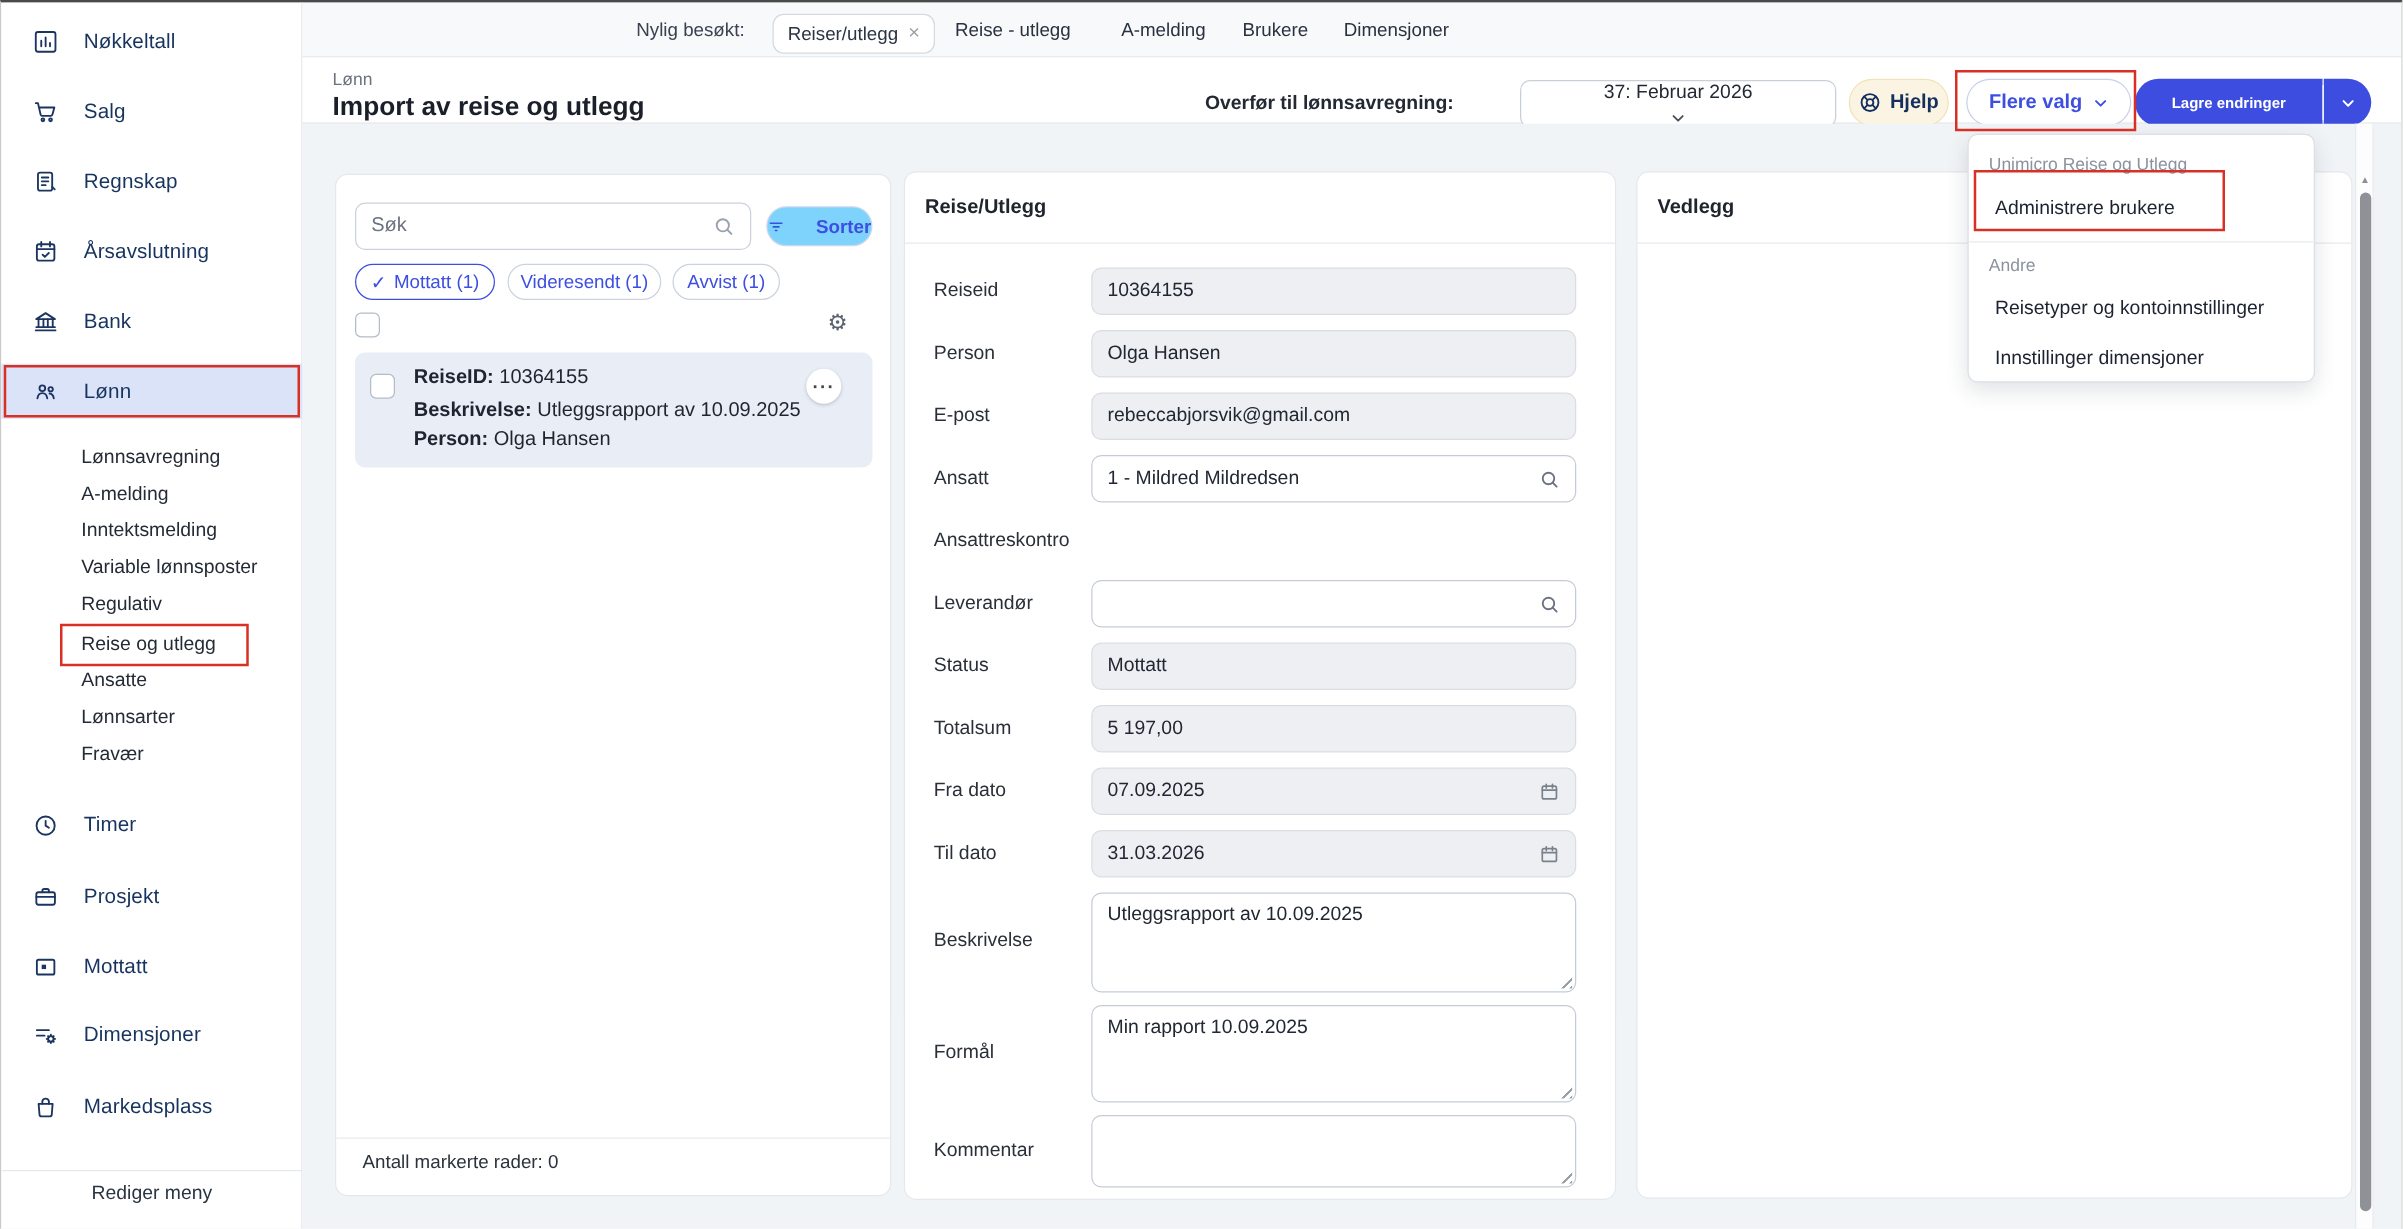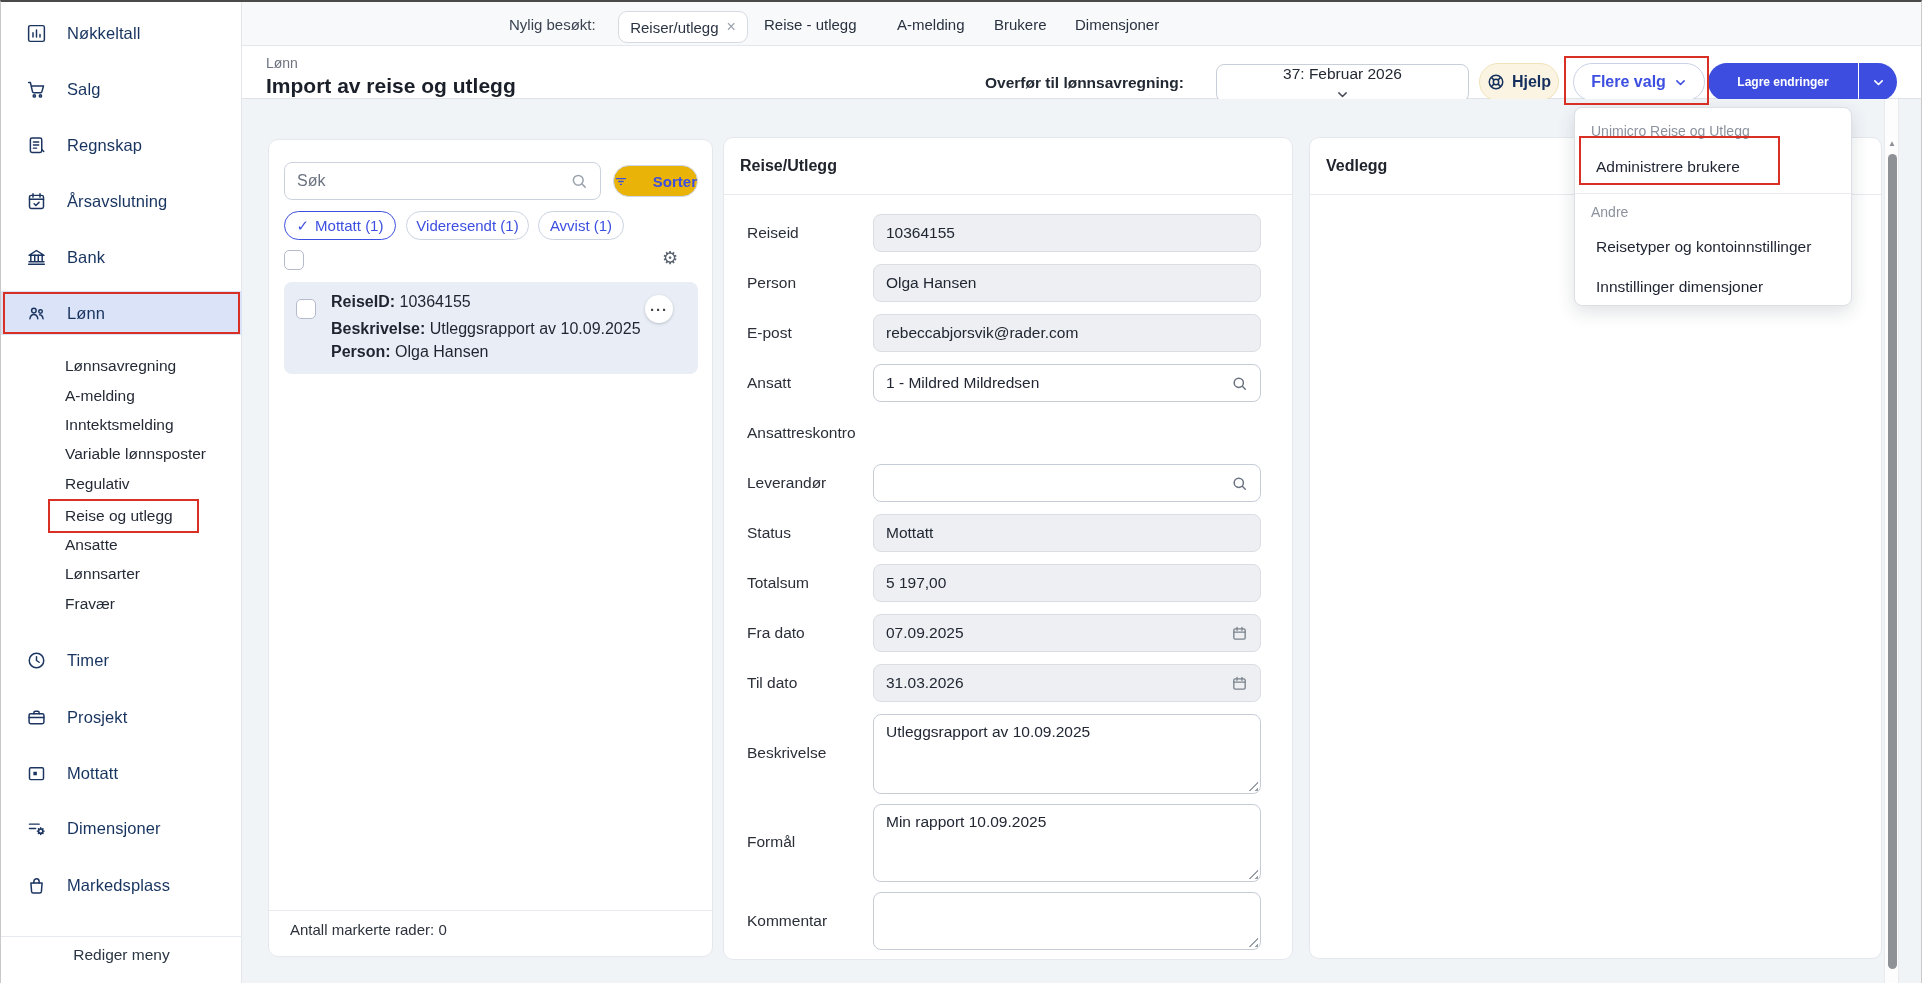--- a/index.html
+++ b/index.html
@@ -32,21 +32,21 @@
   .tab-chip { left:376px; top:9px; width:130px; height:32px; background:#fff; border:1px solid #d6dbe1; border-radius:9px;
               display:flex; align-items:center; justify-content:center; gap:8px; cursor:pointer; }
   .tab-chip .t { font-size:15px; color:#2b3442; }
   .tab-chip .x { font-size:16px; color:#9aa1ab; cursor:pointer; line-height:1; }
   .tab-plain { position:absolute; top:14px; font-size:15px; color:#2a3240; cursor:pointer; white-space:nowrap; }
 
   
   #header { left:241px; top:44px; width:1681px; height:53px; background:#fff; border-bottom:1px solid #dfe3e8; }
   #crumb { left:265px; top:53px; font-size:14px; color:#6c737e; }
   #page-title { left:265px; top:72px; font-size:21px; font-weight:700; color:#1a1f29; }
-  #transfer-label { left:984px; top:72px; font-size:15.5px; font-weight:600; color:#232933; }
+  #transfer-label { left:963px; top:72px; font-size:15.5px; font-weight:600; color:#232933; }
   #period-select { left:1215px; top:62px; width:253px; height:38px; background:#fff; border:1px solid #c9cfd8; border-radius:8px;
                    display:flex; align-items:center; justify-content:space-between; padding:0 14px; cursor:pointer;flex-direction:column; }
   #period-select .v { font-size:15.5px; color:#232933; }
   .chev { width:13px; height:13px; }
   #help-btn { left:1478px; top:61px; width:80px; height:38px; background:#fbf4e2; border:1px solid #f1e3b8; border-radius:19px;
               display:flex; align-items:center; justify-content:center; gap:7px; cursor:pointer; }
   #help-btn .t { font-size:16px; font-weight:600; color:#15305e; }
   #more-btn { left:1572px; top:61px; width:132px; height:38px; background:#fff; border:1px solid #c9d2e8; border-radius:19px;
               display:flex; align-items:center; justify-content:center; gap:8px; cursor:pointer; color:#3d4fe0; }
   #more-btn .t { font-size:16px; font-weight:600; }
@@ -61,21 +61,21 @@
   #content { left:241px; top:97px; width:1681px; height:886px; background:#f1f4f7; }
   .panel { position:absolute; background:#fff; border:1px solid #e4e8ed; border-radius:10px; }
   .panel-head { position:absolute; left:0; top:0; right:0; height:57px; border-bottom:1px solid #e7eaee;
                 display:flex; align-items:center; padding-left:16px; font-size:16px; font-weight:700; color:#20242c; }
 
   
   #search-box { left:283px; top:160px; width:317px; height:38px; border:1px solid #ccd2dc; border-radius:8px; background:#fff;
                 display:flex; align-items:center; justify-content:space-between; padding:0 12px; }
   #search-box input { border:none; outline:none; font-size:16px; color:#333; width:250px; font-family:inherit; background:transparent; }
   #search-box input::placeholder { color:#6b7280; }
-  #sort-btn { left:612px; top:163px; width:85px; height:32px; border:1px solid #ccd6ee; border-radius:16px; background:#eab308;
+  #sort-btn { left:612px; top:163px; width:85px; height:32px; border:1px solid #ccd6ee; border-radius:16px; background:#7dd3fc;
               display:flex; align-items:center; justify-content:center; gap:25px; cursor:pointer; color:#3d4fe0; }
   #sort-btn .t { font-size:15px; font-weight:600; }
   .chip { position:absolute; top:209px; height:29px; border-radius:15px; background:#fff; border:1px solid #ccd3e0;
           display:flex; align-items:center; justify-content:center; gap:6px; color:#3d4fe0; cursor:pointer; font-size:15px; }
   .chip.selected { border:1.5px solid #3d4fe0; }
   .checkbox { position:absolute; width:20px; height:20px; border:1.5px solid #b4bcc9; border-radius:5px; background:#fff; cursor:pointer; }
   #gear { left:661px; top:247px; font-size:18px; color:#5b6470; cursor:pointer; line-height:1; }
   #list-item { left:283px; top:280px; width:414px; height:92px; background:#e9eef6; border-radius:8px; cursor:pointer; }
   #list-item .line { position:absolute; left:47px; font-size:16px; color:#1f2430; white-space:nowrap; }
   #list-item .line b { font-weight:700; }
@@ -351,21 +351,21 @@
       <span>10364155</span>
     </div>
 
   <span class="frow-label" style="top:272px">Person</span>
   <div class="field ro abs" style="top:262px">
       <span>Olga Hansen</span>
     </div>
 
   <span class="frow-label" style="top:322px">E-post</span>
   <div class="field ro abs" style="top:312px">
-      <span>rebeccabjorsvik@rader.com</span>
+      <span>rebeccabjorsvik@gmail.com</span>
     </div>
 
   <span class="frow-label" style="top:372px">Ansatt</span>
   <div class="field ed abs" style="top:362px">
     <span>1 - Mildred Mildredsen</span>
     <svg class="ficon" viewBox="0 0 24 24" fill="none" stroke="#6b7280" stroke-width="2.1" stroke-linecap="round">
         <circle cx="11" cy="11" r="6.5"></circle>
         <path d="M16 16l4.2 4.2"></path>
       </svg>
   </div>

